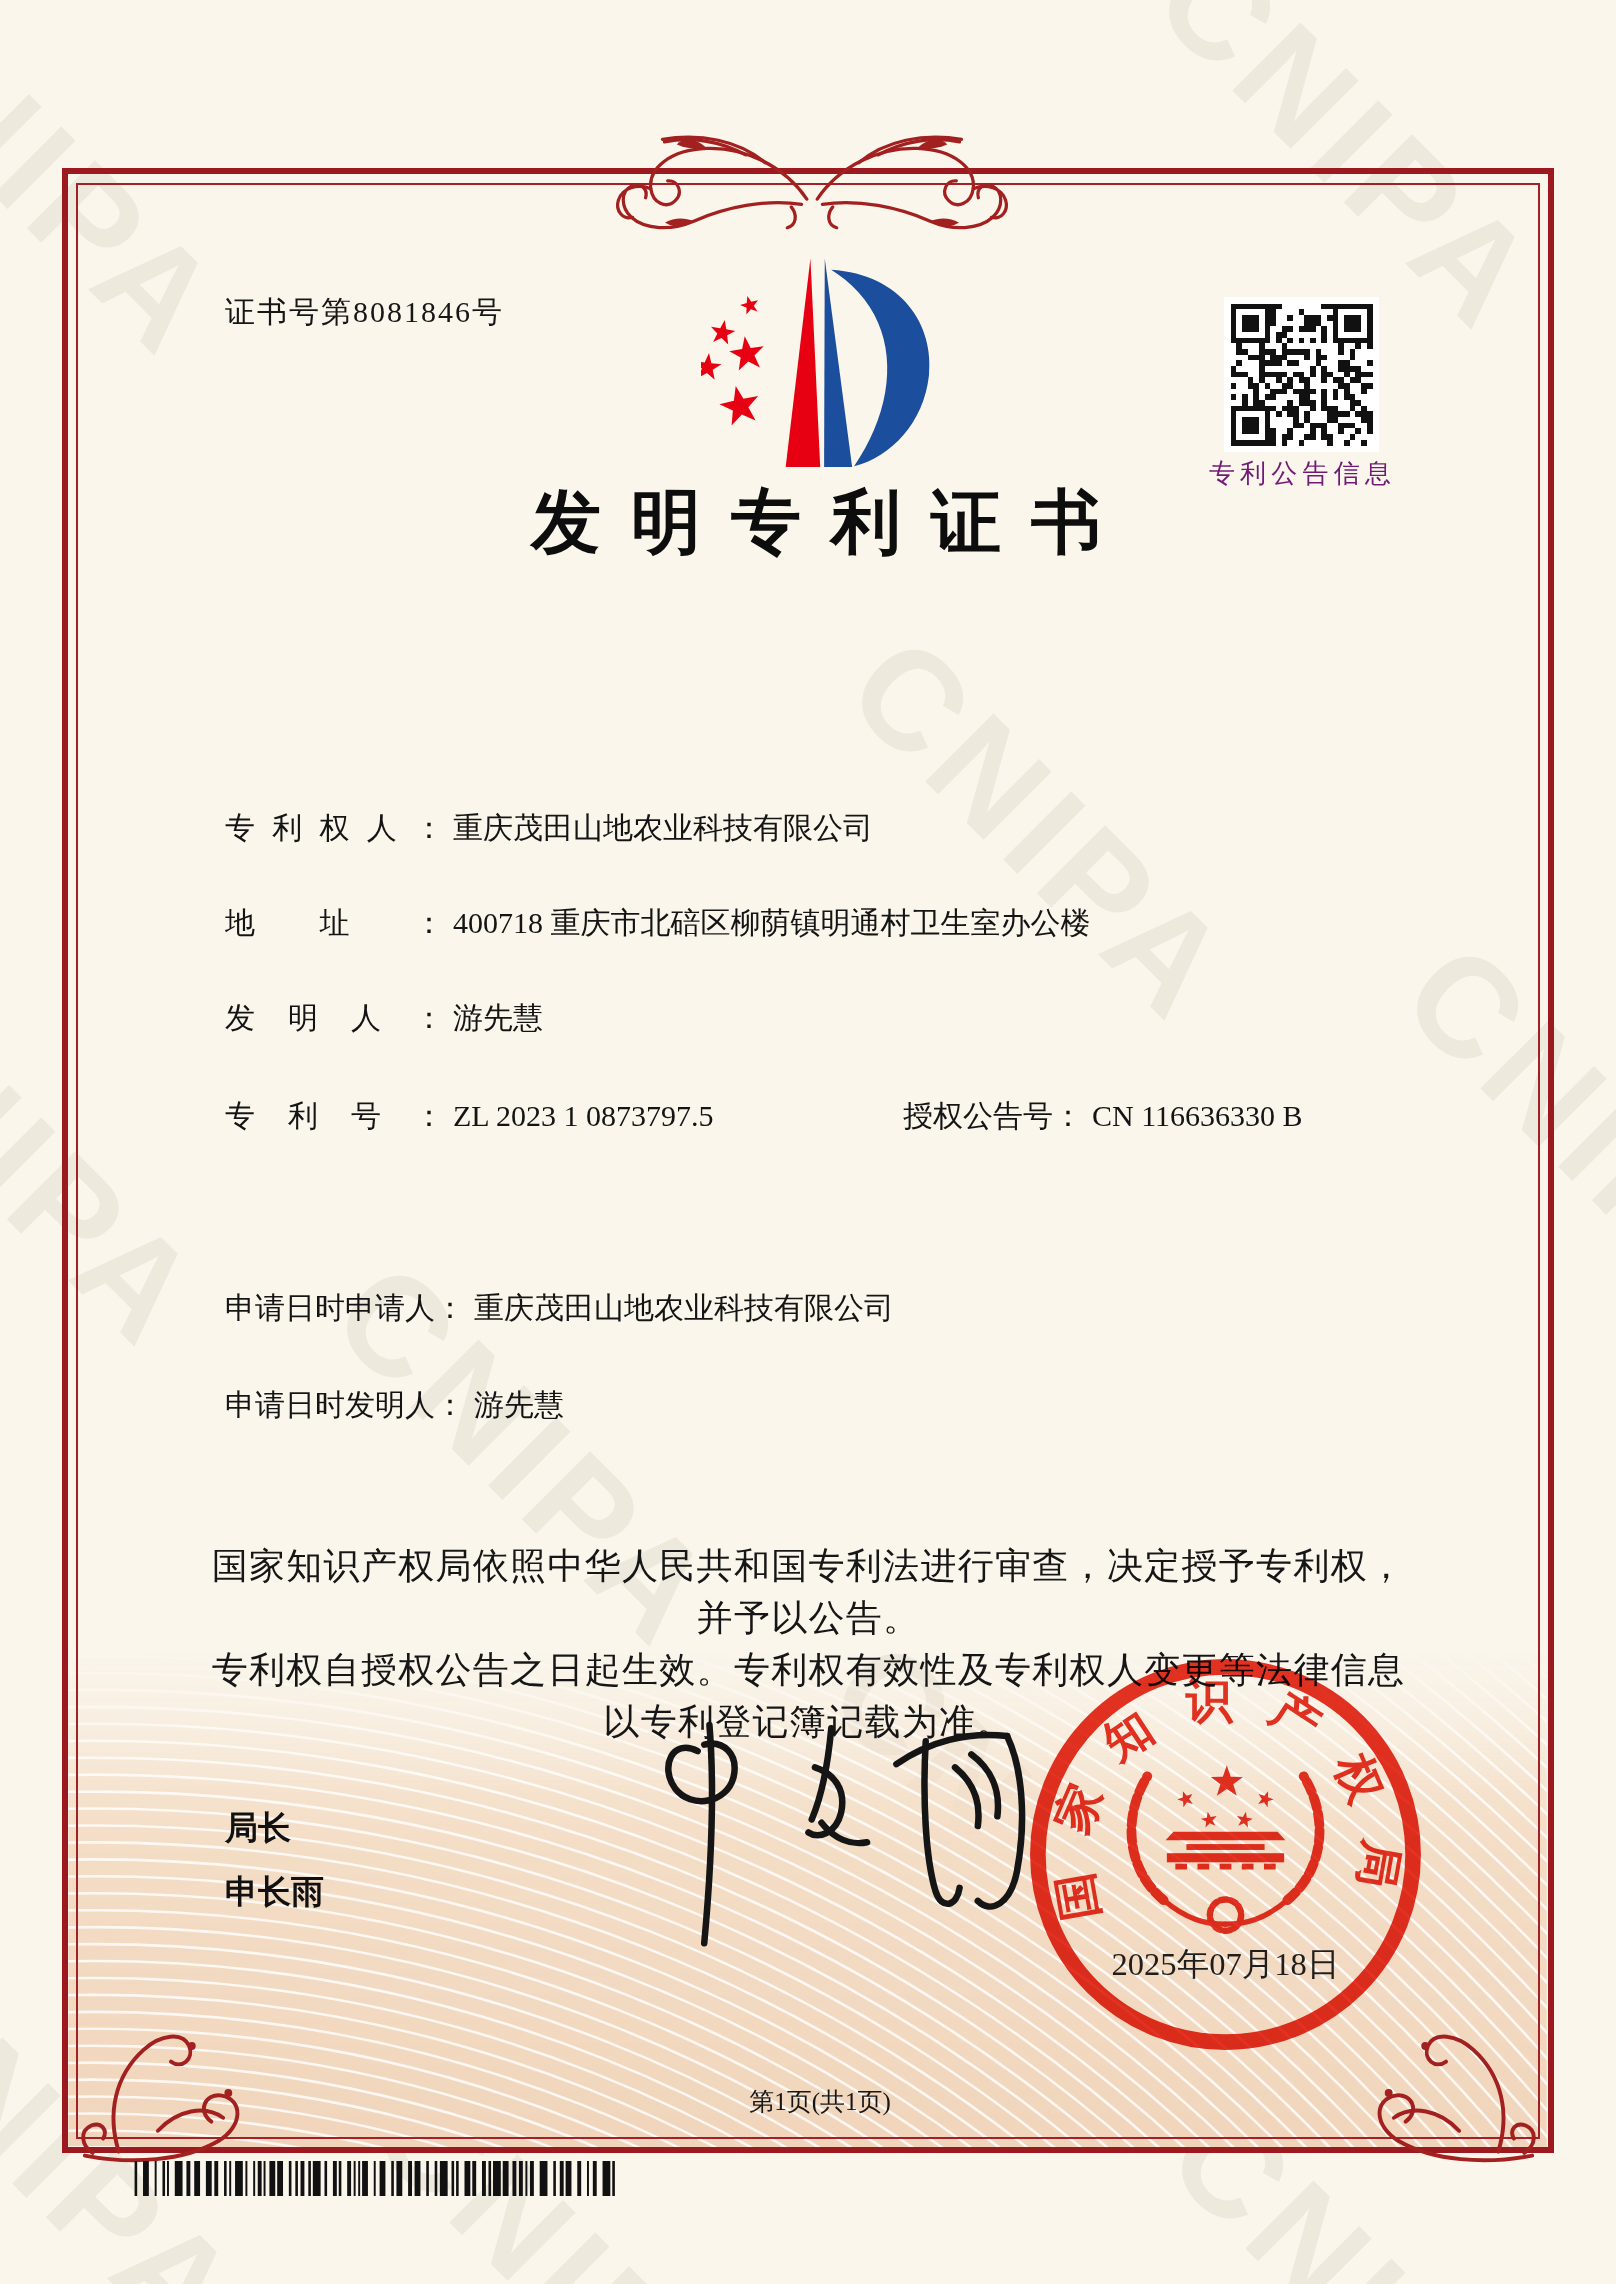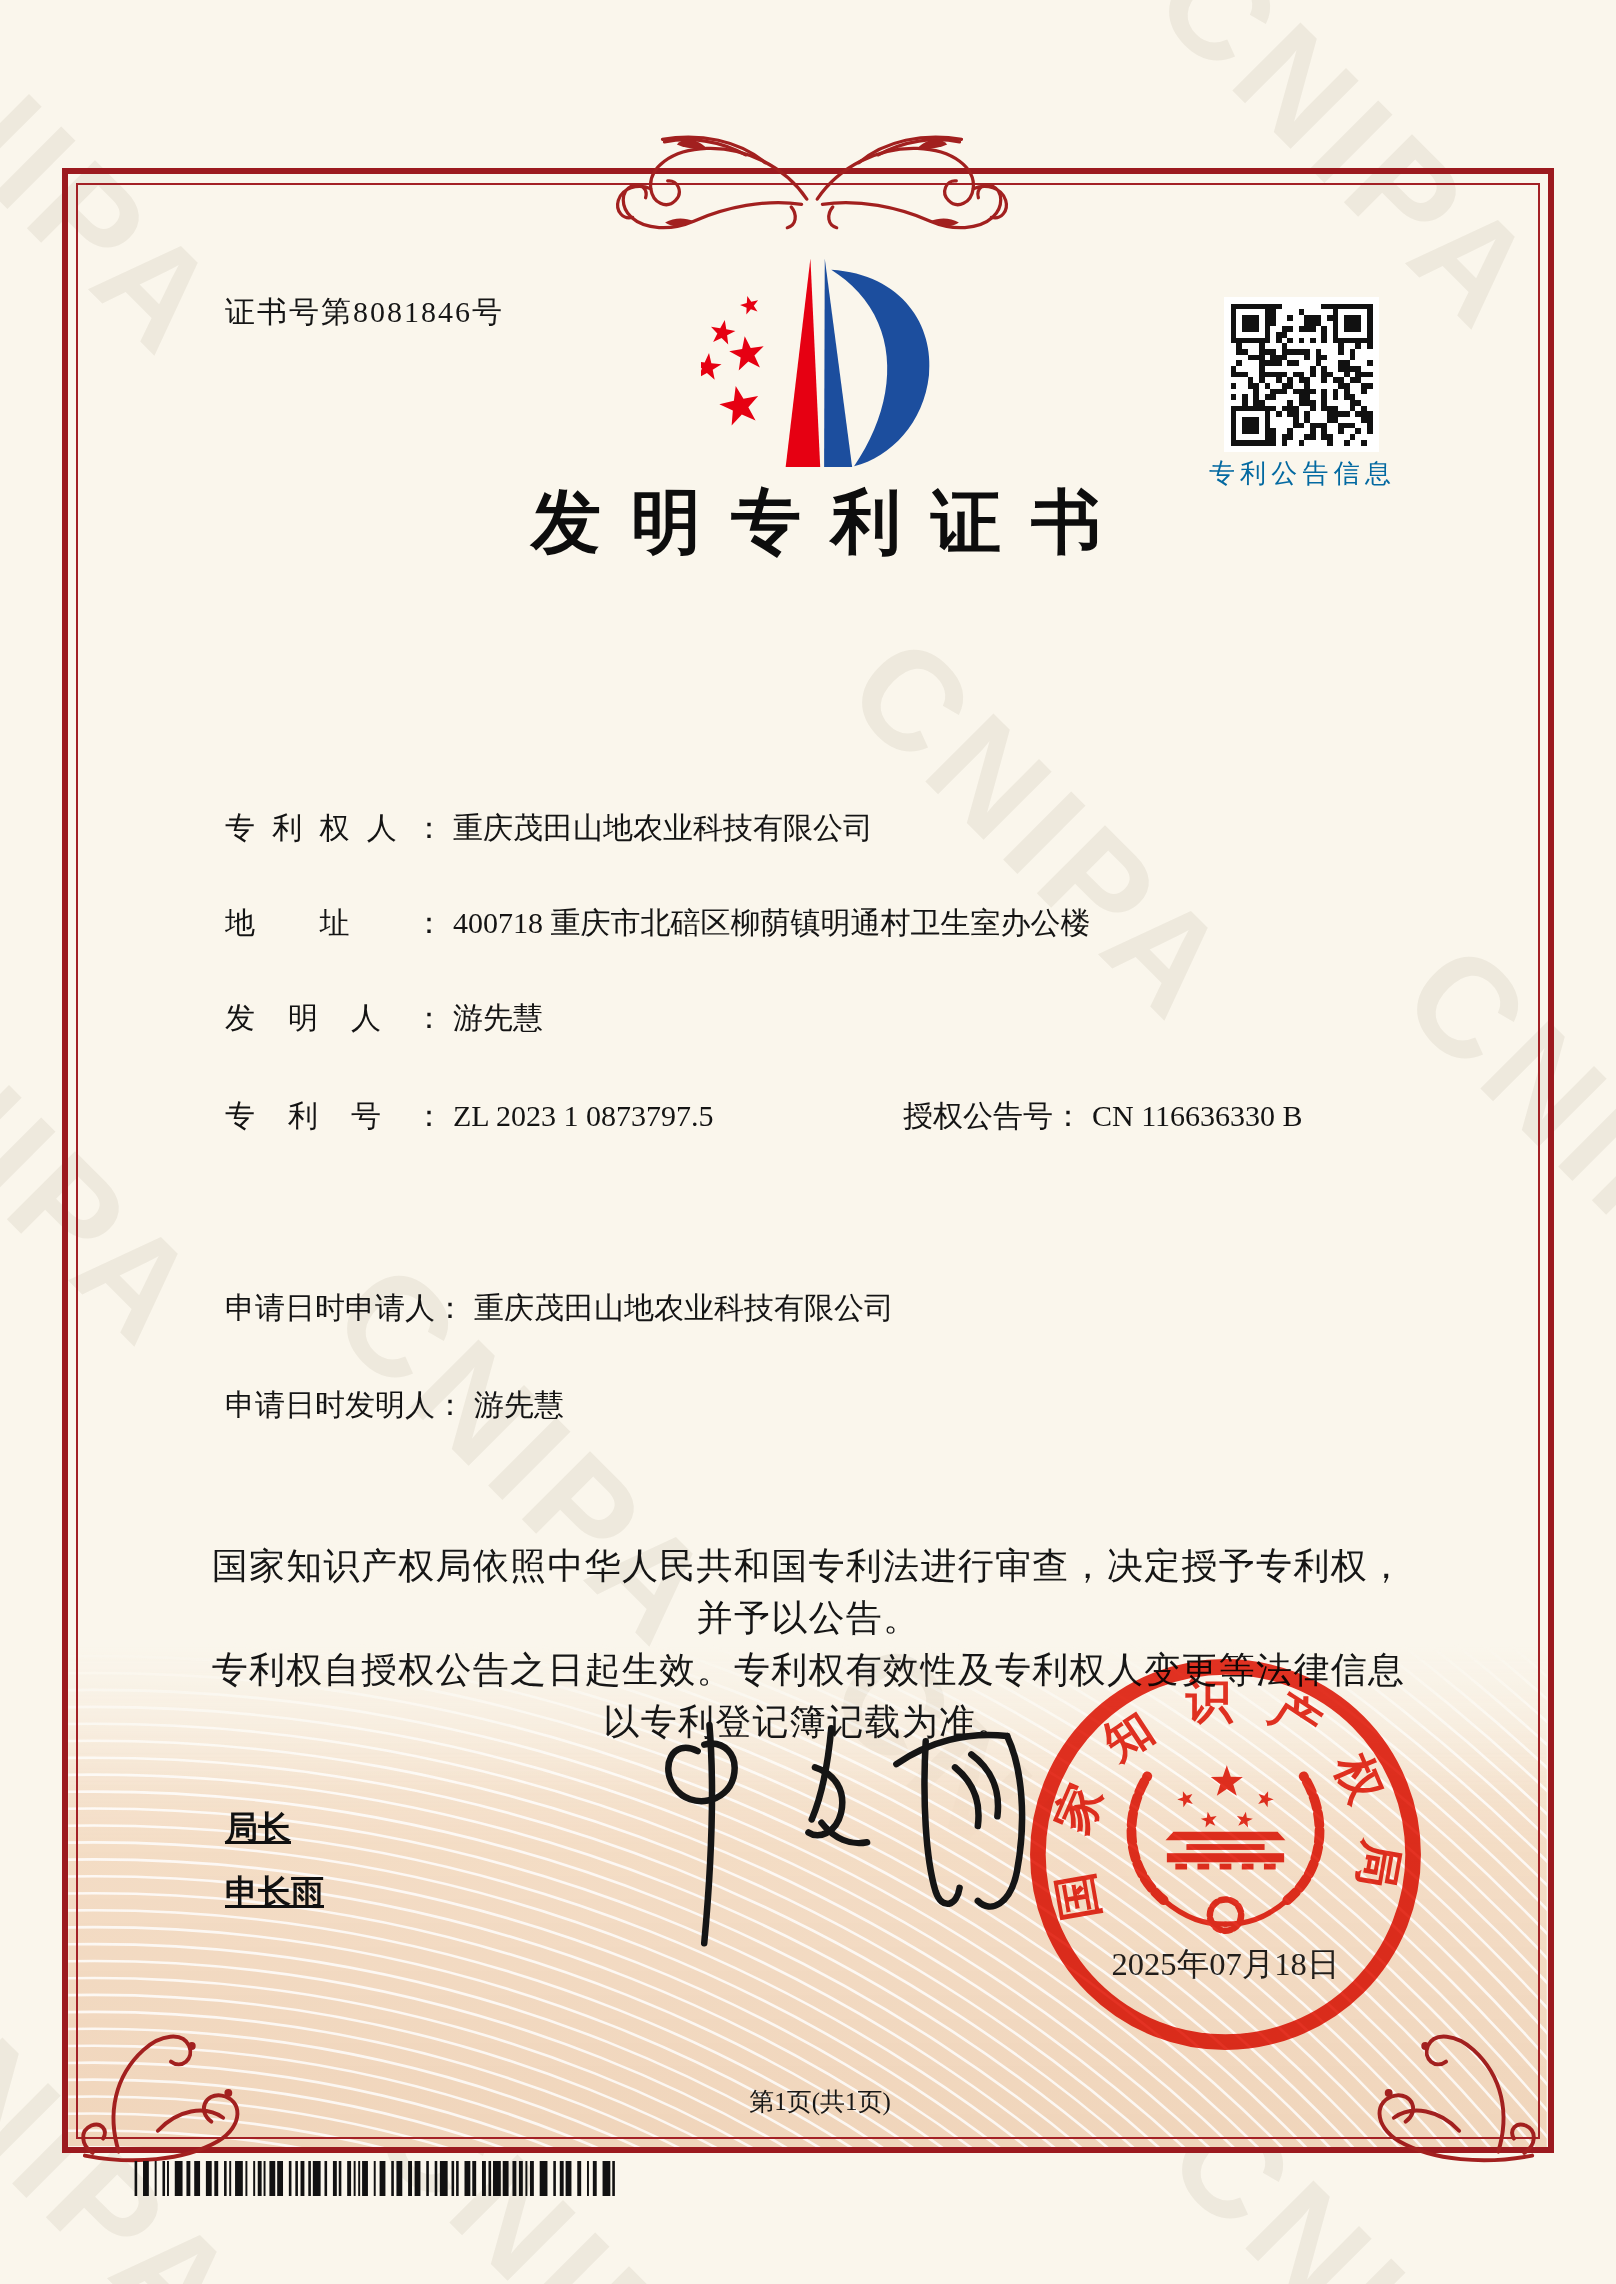--- a/index.html
+++ b/index.html
@@ -20,37 +20,37 @@
   .frame-inner{position:absolute;left:76px;top:183px;width:1464px;height:1956px;
       border:2.6px solid #a32126;box-sizing:border-box;z-index:3;}
   .ornament{position:absolute;z-index:4;}
 
   
   .content{position:absolute;left:0;top:0;width:1308px;height:2284px;z-index:5;}
   .cert-no{position:absolute;left:225px;top:292px;font-size:30px;letter-spacing:2px;color:#161616;white-space:nowrap;}
   .logo{position:absolute;left:701px;top:248px;}
   .qr{position:absolute;left:1224px;top:297px;background:#fff;padding:6.5px;}
   .qr-label{position:absolute;left:1187px;top:456px;width:231px;text-align:center;
-      font-size:26px;letter-spacing:5.2px;color:#0369a1;}
+      font-size:26px;letter-spacing:5.2px;color:#701a75;}
   .title{position:absolute;left:8px;top:484px;width:1616px;text-align:center;font-size:70px;line-height:78px;
       font-weight:700;letter-spacing:30px;text-indent:30px;color:#0d0d0d;white-space:nowrap;}
 
   .row{position:absolute;left:225px;font-size:30px;line-height:38px;color:#141414;white-space:nowrap;}
   .row.two{width:1337px;height:39px;}
   .col{position:absolute;top:0;white-space:nowrap;}
   .col.c-left{left:0;}
   .col.c-right{left:678px;}
   .flabel{display:inline-block;width:219px;text-align:justify;text-align-last:justify;}
   .flabel.natural{width:auto;text-align:justify;text-align-last:auto;}
   .fvalue{margin-left:9px;}
 
   .declaration{position:absolute;left:199px;top:1540px;width:1219px;font-size:36px;line-height:52px;
       letter-spacing:1.3px;color:#161616;text-align:center;}
   .duty{position:absolute;left:225px;font-family:"Liberation Sans","DejaVu Sans",sans-serif;
-      font-weight:600;font-size:33px;color:#111;white-space:nowrap;text-decoration:underline;}
+      font-weight:600;font-size:33px;color:#111;white-space:nowrap;}
   .sig{position:absolute;left:600px;top:1689px;}
   .seal{position:absolute;left:1007px;top:1633px;z-index:6;opacity:0.94;mix-blend-mode:multiply;}
   .footer{position:absolute;left:0;top:2085px;width:1616px;text-align:center;font-size:25px;color:#161616;padding-left:12px;}
   .barcode{position:absolute;left:133px;top:2161px;z-index:5;}
 </style>
 </head>
 <body>
 
 <div class="page">
 

